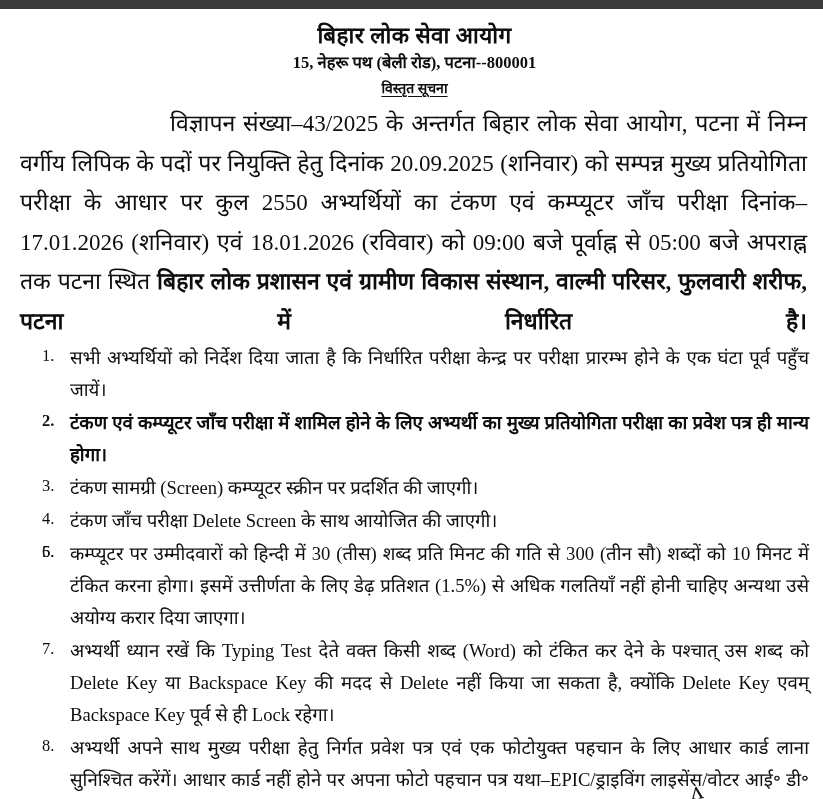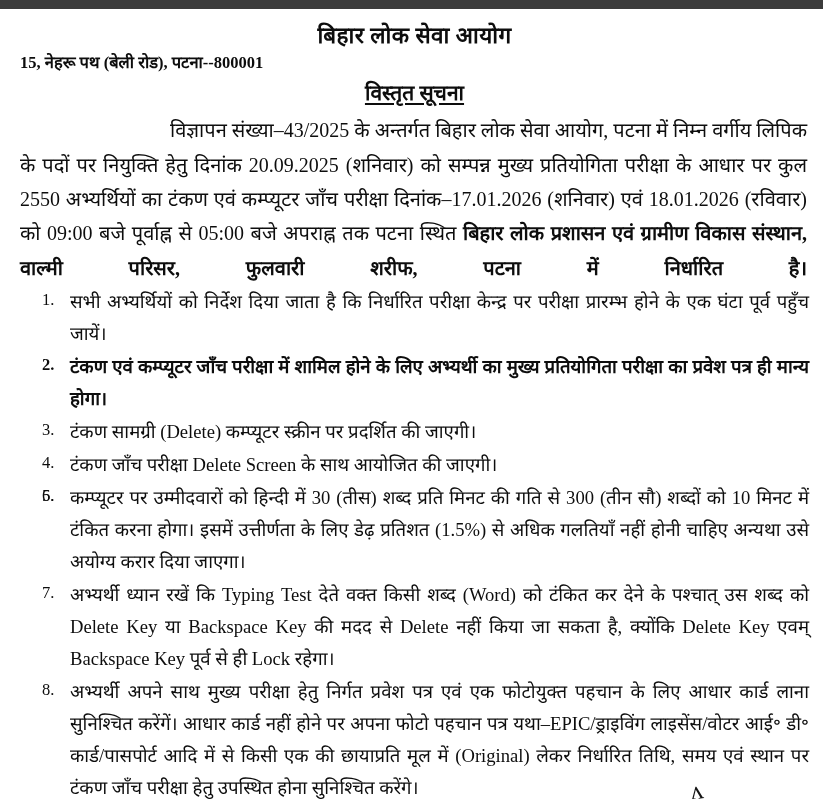--- a/index.html
+++ b/index.html
@@ -28,37 +28,38 @@
   }
   .hdr-org {
     text-align: center;
     font-size: 22.5px;
     font-weight: bold;
     line-height: 1.18;
     letter-spacing: 0.4px;
     margin-top: 14px;
   }
   .hdr-addr {
+    text-align: center;
     font-size: 16.5px;
     font-weight: bold;
     line-height: 1.25;
     margin-top: 3px;
   }
   .hdr-sub {
     text-align: center;
-    font-size: 21px;
+    font-size: 14px;
     font-weight: bold;
     margin-top: 5px;
   }
   .hdr-sub span.u {
     text-decoration: underline;
     text-underline-offset: 3px;
   }
   .para {
-    font-size: 20px;
+    font-size: 23px;
     line-height: 1.72;
     text-align: justify;
     text-align-last: justify;
     margin: 7px 0 0 0;
     padding: 0 2px 0 0;
   }
   .para.first {
     text-indent: 150px;
   }
   .para.lastline {
@@ -126,21 +127,21 @@
     <li class="item just">
       <span class="num">1.</span>
       <span>सभी अभ्यर्थियों को निर्देश दिया जाता है कि निर्धारित परीक्षा केन्द्र पर परीक्षा प्रारम्भ होने के एक घंटा पूर्व पहुँच जायें।</span>
     </li>
     <li class="item bold just">
       <span class="num">2.</span>
       <span>टंकण एवं कम्प्यूटर जाँच परीक्षा में शामिल होने के लिए अभ्यर्थी का मुख्य प्रतियोगिता परीक्षा का प्रवेश पत्र ही मान्य होगा।</span>
     </li>
     <li class="item">
       <span class="num">3.</span>
-      <span>टंकण सामग्री (Delete) कम्प्यूटर स्क्रीन पर प्रदर्शित की जाएगी।</span>
+      <span>टंकण सामग्री (Screen) कम्प्यूटर स्क्रीन पर प्रदर्शित की जाएगी।</span>
     </li>
     <li class="item">
       <span class="num">4.</span>
       <span>टंकण जाँच परीक्षा Delete Screen के साथ आयोजित की जाएगी।</span>
     </li>
     <li class="item">
       <span class="num">5.</span>
     </li>
     <li class="item just">
       <span class="num">6.</span>

